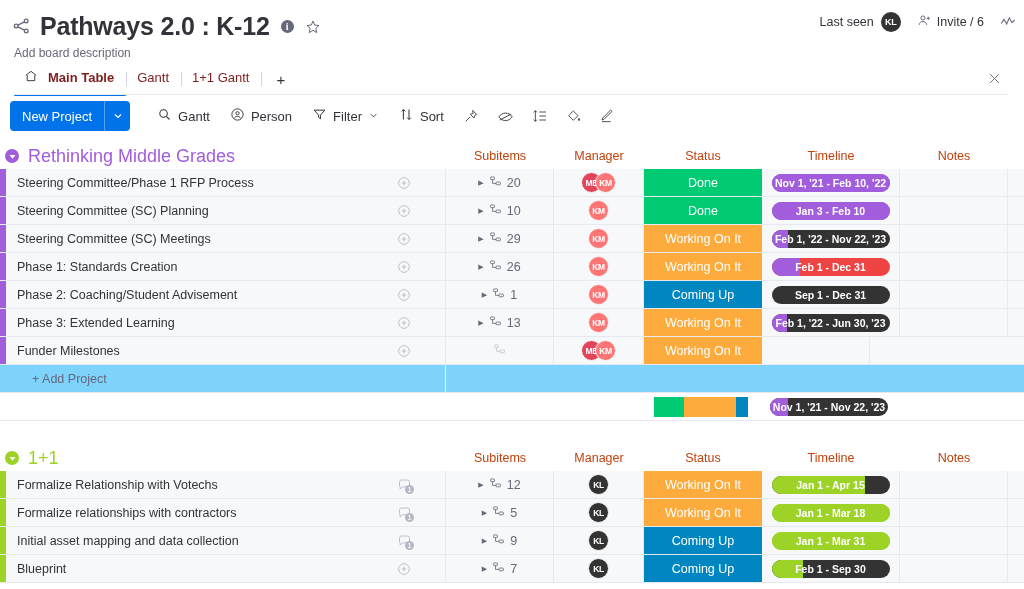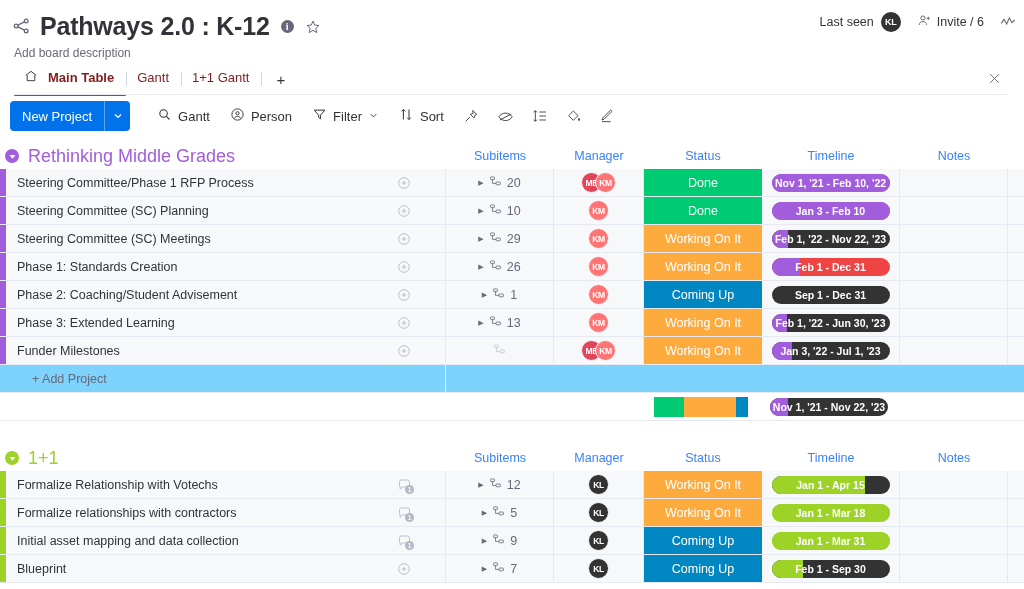--- a/index.html
+++ b/index.html
@@ -111,21 +111,21 @@
   .grp-collapse {
     width: 14px; height: 14px; border-radius: 50%;
     margin: 0 9px 0 5px; display: flex; align-items: center; justify-content: center;
     flex: 0 0 auto; cursor: pointer;
   }
   .grp-title { font-size: 18px; font-weight: normal; white-space: nowrap; }
 
   .col-headers {
     position: absolute; top: 0; left: 0; right: 0; height: 26px;
     display: flex; align-items: center;
-    font-size: 12.5px; color: #3b82f6; pointer-events: none;
+    font-size: 12.5px; color: #c2410c; pointer-events: none;
   }
   .colh { text-align: center; }
 
   .row {
     display: flex; align-items: stretch;
     height: 28px; position: relative;
     background: #f7f8fa;
     border-bottom: 1px solid #e6e9ef;
   }
   .grp-bar { width: 6px; flex: 0 0 6px; }
@@ -630,26 +630,20 @@
               <path d="M6.5 8.5v7h6.5"></path>
             </svg></span>
         </div>
     <div class="cell-mgr">
           <span class="av" style="background:#e2445c">ME</span>
           <span class="av" style="background:#ff7575">KM</span>
         </div>
     <div class="cell-status" style="background:#fdab3d">
           <span>Working On It</span>
         </div>
-    <div class="cell-timeline">
-          <div class="tl-pill" style="background:#333333">
-      <div class="tl-fill" style="width:17%;background:#a25ddc"></div>
-      <span class="tl-text">Jan 3, '22 - Jul 1, '23</span>
-    </div>
-        </div>
     <div class="cell-notes"></div>
     <div class="cell-last"></div>
   </div>
       <div class="addrow">
       <div class="grp-bar" style="background:#a25ddc"></div>
       <div class="addrow-label">+ Add Project</div>
     </div>
       <div class="summary-row">
       <div class="sum-spacer-a"></div>
       <div class="sum-status">

